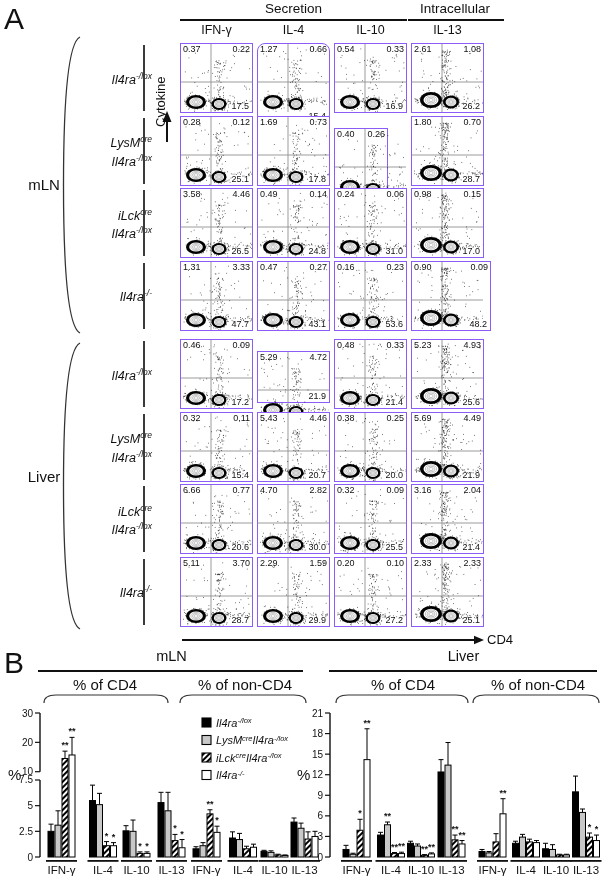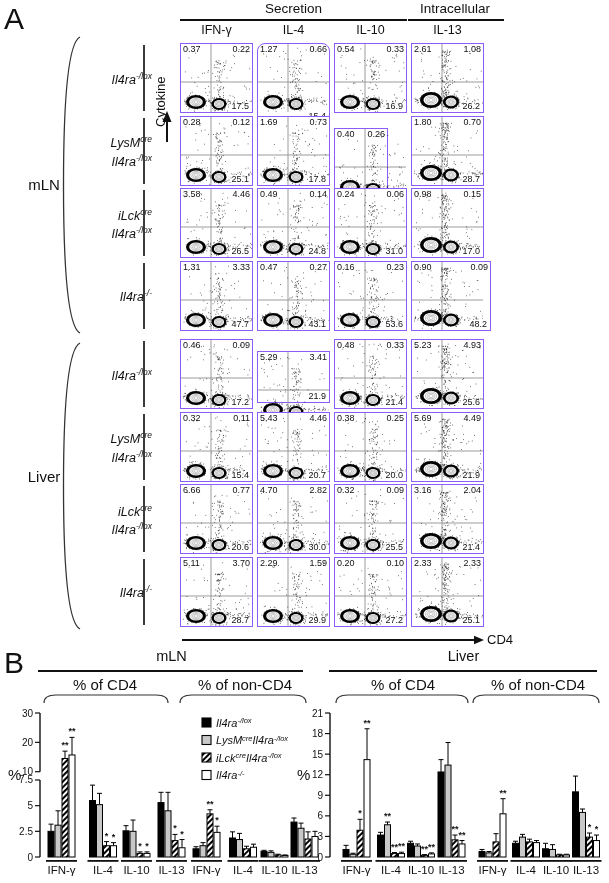--- a/index.html
+++ b/index.html
@@ -415,21 +415,21 @@
           <ellipse cx="15" cy="58" rx="5.2" ry="3.6" fill="none" stroke="#aaa" stroke-width="0.7"></ellipse>
           <ellipse cx="15" cy="58" rx="3.6" ry="2.5" fill="none" stroke="#aaa" stroke-width="0.7"></ellipse>
           <ellipse cx="15" cy="58" rx="2.0" ry="1.4" fill="none" stroke="#aaa" stroke-width="0.7"></ellipse>
           <ellipse cx="38" cy="60" rx="7.5" ry="6" fill="#000"></ellipse>
           <ellipse cx="38" cy="60" rx="5.1" ry="4.0" fill="#fff"></ellipse>
           <ellipse cx="38" cy="60" rx="3.9" ry="3.1" fill="none" stroke="#aaa" stroke-width="0.7"></ellipse>
           <ellipse cx="38" cy="60" rx="2.7" ry="2.2" fill="none" stroke="#aaa" stroke-width="0.7"></ellipse>
           <ellipse cx="38" cy="60" rx="1.5" ry="1.2" fill="none" stroke="#aaa" stroke-width="0.7"></ellipse>
         </svg>
         <span class="v tl">5.29</span>
-        <span class="v tr">3.41</span>
+        <span class="v tr">4.72</span>
         <span class="v br">21.9</span>
       </div>
       <div class="plot" style="left: 334px; top: 339px; width: 73px; height: 70px;">
         <svg width="71" height="68" viewBox="0 0 71 68">
           <line x1="30" y1="0" x2="30" y2="70" stroke="#909090" stroke-width="0.9"></line>
           <line x1="0" y1="38" x2="73" y2="38" stroke="#909090" stroke-width="0.9"></line>
           <path d="M16.5 56.9h.7M13.6 60.6h.7M11.7 62.0h.7M13.9 57.1h.7M13.9 58.4h.7M18.5 59.9h.7M18.2 58.9h.7M18.7 58.7h.7M11.6 55.2h.7M12.5 52.1h.7M13.9 53.8h.7M7.8 59.6h.7M10.7 57.4h.7M13.6 60.9h.7M21.5 54.8h.7M7.1 57.2h.7M26.2 56.3h.7M17.4 60.8h.7M15.6 55.9h.7M14.6 60.2h.7M14.7 57.9h.7M8.7 55.9h.7M10.9 57.5h.7M6.8 64.5h.7M14.8 55.1h.7M10.9 61.9h.7M15.6 56.1h.7M21.7 57.2h.7M11.9 53.7h.7M14.2 52.3h.7M19.1 57.6h.7M14.5 57.2h.7M13.2 58.5h.7M7.6 60.2h.7M26.3 61.2h.7M13.7 58.1h.7M17.7 56.6h.7M16.7 63.6h.7M11.5 59.7h.7M13.6 58.2h.7M18.9 60.7h.7M16.6 61.6h.7M9.1 59.7h.7M16.4 58.5h.7M17.2 61.2h.7M16.0 60.1h.7M13.6 53.6h.7M8.3 59.7h.7M9.5 56.0h.7M9.5 53.4h.7M11.3 55.8h.7M16.6 58.9h.7M10.6 58.6h.7M15.6 64.1h.7M5.3 57.1h.7M13.9 57.8h.7M15.7 59.2h.7M15.9 51.6h.7M11.2 57.3h.7M25.6 58.0h.7M20.3 49.8h.7M15.9 53.0h.7M20.7 57.5h.7M15.4 57.4h.7M15.2 61.7h.7M17.1 61.3h.7M10.9 53.5h.7M14.2 64.2h.7M22.3 57.5h.7M17.3 60.3h.7M10.6 60.4h.7M15.0 59.0h.7M18.2 59.9h.7M5.9 62.2h.7M12.4 63.3h.7M22.2 59.1h.7M18.6 62.2h.7M19.7 58.5h.7M11.3 58.6h.7M20.1 64.2h.7M14.0 53.2h.7M12.2 59.9h.7M18.6 57.2h.7M14.9 57.3h.7M12.0 59.3h.7M21.0 61.4h.7M19.0 56.8h.7M20.8 55.6h.7M15.1 60.6h.7M11.9 55.0h.7M4.1 60.0h.7M14.3 65.3h.7M16.2 59.1h.7M9.9 58.5h.7M17.5 55.7h.7M15.8 58.8h.7M19.7 61.4h.7M21.5 54.3h.7M19.5 61.0h.7M14.8 57.9h.7M15.6 59.0h.7M10.0 56.1h.7M14.6 58.5h.7M19.2 55.0h.7M17.3 61.6h.7M20.2 58.0h.7M13.6 52.7h.7M18.9 56.9h.7M10.6 60.1h.7M18.2 55.2h.7M17.7 56.0h.7M16.6 53.3h.7M16.9 61.7h.7M18.1 63.7h.7M20.6 65.7h.7M13.6 60.2h.7M21.0 51.8h.7M11.5 54.3h.7M28.1 62.2h.7M13.4 58.9h.7M19.4 54.1h.7M12.6 56.4h.7M9.3 54.1h.7M18.4 54.8h.7M15.3 63.1h.7M9.7 56.8h.7M5.0 60.9h.7M22.5 56.6h.7M10.5 57.3h.7M15.6 62.3h.7M22.9 63.2h.7M24.2 59.1h.7M13.5 63.8h.7M7.5 53.4h.7M24.8 59.4h.7M17.6 62.5h.7M21.9 54.7h.7M16.6 61.1h.7M12.1 55.0h.7M7.9 50.3h.7M19.0 67.3h.7M10.0 63.4h.7M5.8 58.9h.7M7.4 58.5h.7M24.2 56.7h.7M6.3 58.7h.7M20.5 55.0h.7M20.4 61.6h.7M13.7 66.6h.7M22.8 64.1h.7M42.5 64.4h.7M39.9 61.0h.7M37.1 60.5h.7M46.0 62.2h.7M40.5 62.2h.7M32.0 62.7h.7M36.9 57.8h.7M32.3 63.2h.7M42.5 58.1h.7M36.0 62.1h.7M38.8 57.4h.7M37.5 63.3h.7M36.2 65.2h.7M39.4 58.5h.7M35.8 63.4h.7M33.3 62.3h.7M36.0 56.1h.7M38.3 60.8h.7M46.7 52.1h.7M33.9 58.9h.7M38.1 59.6h.7M40.2 57.2h.7M36.7 64.0h.7M43.6 58.3h.7M38.7 58.1h.7M38.6 62.5h.7M40.0 62.1h.7M41.6 59.1h.7M44.8 59.6h.7M31.7 63.7h.7M34.9 61.0h.7M38.9 55.1h.7M38.5 58.7h.7M44.3 62.5h.7M46.1 60.0h.7M37.4 57.0h.7M39.4 61.9h.7M39.4 60.1h.7M37.8 59.4h.7M40.9 61.7h.7M43.8 57.7h.7M39.5 60.0h.7M38.7 58.3h.7M32.5 65.7h.7M40.9 64.5h.7M40.2 61.8h.7M28.9 63.3h.7M34.3 64.5h.7M36.8 62.9h.7M41.5 57.5h.7M35.7 56.4h.7M38.1 61.8h.7M35.8 61.8h.7M35.1 61.1h.7M41.8 59.8h.7M37.8 61.9h.7M35.9 54.0h.7M35.1 64.0h.7M39.4 61.3h.7M35.0 62.1h.7M34.8 57.1h.7M33.0 56.8h.7M38.7 57.0h.7M35.6 59.6h.7M39.1 56.7h.7M40.7 64.3h.7M32.8 65.8h.7M37.9 63.0h.7M37.9 60.6h.7M41.6 61.5h.7M36.2 63.1h.7M37.6 62.5h.7M40.6 62.8h.7M39.3 61.2h.7M39.5 56.9h.7M37.1 55.7h.7M42.3 62.1h.7M43.5 57.6h.7M39.4 55.6h.7M35.4 58.3h.7M37.7 57.5h.7M36.5 58.5h.7M41.9 58.5h.7M36.4 59.3h.7M39.4 61.5h.7M33.5 58.7h.7M37.2 56.0h.7M33.8 60.9h.7M36.0 58.2h.7M38.5 60.3h.7M34.6 60.7h.7M38.4 55.6h.7M34.9 60.0h.7M37.3 59.0h.7M33.2 59.4h.7M32.7 57.7h.7M29.5 62.2h.7M36.3 61.8h.7M42.2 65.4h.7M30.3 62.2h.7M38.5 61.8h.7M30.1 59.9h.7M46.2 58.5h.7M34.4 63.9h.7M36.0 57.8h.7M38.5 56.6h.7M40.8 60.2h.7M37.0 59.0h.7M31.1 54.8h.7M45.0 59.9h.7M42.7 59.5h.7M33.9 57.8h.7M42.9 56.1h.7M40.5 62.9h.7M34.9 57.8h.7M46.6 64.5h.7M43.5 62.9h.7M34.4 58.5h.7M42.2 62.9h.7M34.6 63.5h.7M35.2 58.9h.7M39.8 61.6h.7M44.0 63.4h.7M41.8 57.3h.7M37.5 62.5h.7M40.1 58.3h.7M40.5 64.2h.7M43.1 61.6h.7M37.2 58.7h.7M39.8 62.6h.7M38.9 57.8h.7M42.2 57.0h.7M38.3 55.8h.7M42.8 60.9h.7M43.7 63.3h.7M39.5 66.0h.7M36.4 61.0h.7M31.2 61.9h.7M34.8 60.8h.7M41.4 62.4h.7M34.7 55.5h.7M39.8 61.9h.7M36.1 63.4h.7M39.6 64.5h.7M37.8 63.8h.7M45.2 58.6h.7M34.6 59.9h.7M35.7 58.9h.7M37.3 56.3h.7M34.3 61.1h.7M37.8 29.9h.7M40.6 52.4h.7M43.4 21.6h.7M42.0 53.1h.7M40.4 31.5h.7M41.3 22.6h.7M36.9 38.3h.7M38.9 27.0h.7M33.9 30.0h.7M40.0 55.6h.7M35.4 27.5h.7M39.5 49.9h.7M38.4 29.0h.7M37.3 28.5h.7M35.1 51.7h.7M37.0 52.8h.7M35.3 51.7h.7M40.2 20.3h.7M39.0 35.1h.7M37.0 44.1h.7M34.0 20.1h.7M35.9 48.1h.7M31.6 25.8h.7M40.4 23.9h.7M37.3 38.5h.7M41.5 19.5h.7M38.1 43.3h.7M37.9 43.3h.7M33.0 31.2h.7M35.2 32.3h.7M36.5 24.5h.7M39.9 35.1h.7M40.5 48.8h.7M37.9 18.5h.7M41.6 44.3h.7M37.2 49.5h.7M34.0 22.3h.7M35.3 26.2h.7M37.2 44.9h.7M37.9 17.2h.7M35.9 29.9h.7M36.9 16.5h.7M37.8 16.1h.7M34.8 16.9h.7M34.4 54.7h.7M32.4 47.5h.7M40.3 34.6h.7M37.1 23.2h.7M37.0 20.7h.7M42.4 27.7h.7M40.0 33.7h.7M42.2 46.2h.7M36.9 35.8h.7M39.4 24.2h.7M34.3 46.7h.7M66.9 46.5h.7M13.9 49.6h.7M33.8 4.8h.7M28.8 13.5h.7M38.6 4.2h.7M39.4 46.9h.7M60.2 53.6h.7M12.5 18.7h.7M5.6 39.9h.7M43.9 24.3h.7M3.1 28.2h.7M64.2 10.1h.7M50.7 45.2h.7M48.6 36.8h.7M22.5 43.4h.7M10.8 6.1h.7M65.0 36.0h.7M44.7 4.1h.7M7.5 9.1h.7M36.2 38.7h.7M27.7 45.6h.7M43.0 5.5h.7M51.0 14.0h.7M46.3 6.7h.7M50.8 9.5h.7M33.9 25.8h.7M24.6 4.2h.7M54.3 47.6h.7M45.1 4.9h.7M64.2 17.8h.7M18.8 36.1h.7M27.5 22.6h.7M18.3 26.0h.7M42.2 9.1h.7M44.7 38.7h.7M27.5 6.6h.7M50.6 18.6h.7M61.9 4.6h.7M22.9 53.5h.7M6.8 37.8h.7M24.8 58.5h.7M22.3 55.2h.7M69.3 56.7h.7M57.3 56.4h.7M46.9 57.1h.7M21.9 54.8h.7M65.1 57.9h.7M44.3 59.7h.7M55.8 55.6h.7M15.1 56.0h.7M33.7 57.7h.7M25.9 57.9h.7M13.6 56.2h.7M45.0 60.1h.7M16.3 57.7h.7M66.7 55.2h.7M25.4 56.6h.7M39.6 59.6h.7M16.4 56.9h.7M16.0 56.1h.7M35.9 57.0h.7M33.7 54.4h.7M46.0 58.6h.7M52.1 56.4h.7M62.8 55.6h.7M60.2 54.8h.7M56.1 57.3h.7M25.2 56.1h.7M46.2 57.8h.7M18.7 56.3h.7M52.6 56.7h.7M38.7 55.1h.7M66.5 56.5h.7M14.6 57.3h.7M37.4 58.4h.7M67.8 57.9h.7M64.9 57.0h.7M59.4 60.0h.7M66.2 58.8h.7M47.5 58.2h.7M53.0 59.9h.7M46.9 55.8h.7M41.8 58.8h.7M8.5 56.8h.7M25.7 59.2h.7M7.3 58.1h.7M33.3 55.8h.7M4.7 56.5h.7M61.3 55.5h.7M52.5 55.1h.7M31.1 57.1h.7M18.2 58.2h.7M4.6 55.1h.7M44.3 57.7h.7M56.7 56.4h.7M5.8 58.7h.7M14.6 58.3h.7M41.8 59.2h.7M67.4 58.3h.7M6.2 57.5h.7" stroke="#000" stroke-width="0.75" fill="none"></path>
           <ellipse cx="15" cy="58" rx="10" ry="7" fill="#000"></ellipse>
           <ellipse cx="15" cy="58" rx="6.8" ry="4.6" fill="#fff"></ellipse>
           <ellipse cx="15" cy="58" rx="5.2" ry="3.6" fill="none" stroke="#aaa" stroke-width="0.7"></ellipse>

